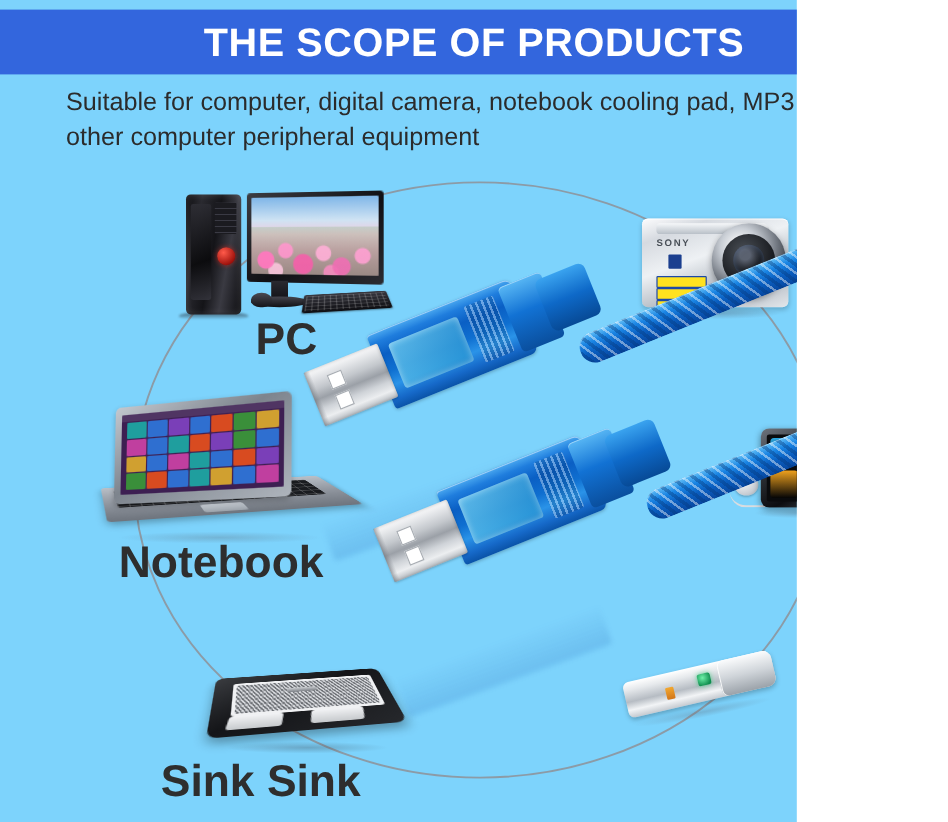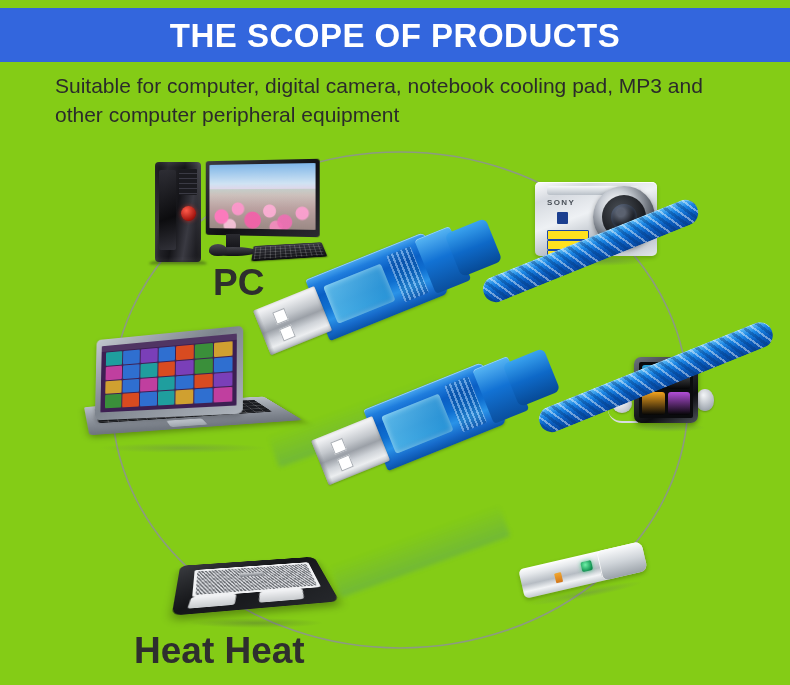--- a/index.html
+++ b/index.html
@@ -6,23 +6,23 @@
   html, body {
     margin: 0;
     padding: 0;
     background: #ffffff;
   }
   body {
     font-family: "Liberation Sans", sans-serif;
   }
   #page {
     position: relative;
-    width: 790px;
+    width: 664px;
     height: 685px;
-    background: #84cc16;
+    background: #7dd3fc;
     overflow: hidden;
   }
 
   
   .banner {
     position: absolute;
     left: 0;
     top: 8px;
     width: 790px;
     height: 54px;
@@ -569,20 +569,21 @@
           <div class="nb-tile" style="background: rgb(58, 143, 58);"></div>
           <div class="nb-tile" style="background: rgb(216, 75, 32);"></div>
           <div class="nb-tile" style="background: rgb(47, 111, 208);"></div>
           <div class="nb-tile" style="background: rgb(31, 158, 158);"></div>
           <div class="nb-tile" style="background: rgb(208, 160, 48);"></div>
           <div class="nb-tile" style="background: rgb(47, 111, 208);"></div>
           <div class="nb-tile" style="background: rgb(192, 63, 159);"></div>
         </div>
     </div>
   </div>
+  <div class="node-label label-notebook">Notebook</div>
 
   <div class="node mp3-wrap">
     <div class="mp3-shadow"></div>
     <div class="mp3-cord"></div>
     <div class="mp3-earbud eb1"></div>
     <div class="mp3-earbud eb2"></div>
     <div class="mp3-body">
       <div class="mp3-screen">
           <div class="mp3-icon" style="background: linear-gradient(rgb(42, 167, 224), rgba(0, 0, 0, 0.55));"></div>
           <div class="mp3-icon" style="background: linear-gradient(rgb(110, 115, 120), rgba(0, 0, 0, 0.55));"></div>
@@ -594,21 +595,21 @@
 
   <div class="node hs-wrap">
     <div class="hs-shadow"></div>
     <div class="hs-pad">
       <div class="hs-mesh"></div>
       <div class="hs-logo"></div>
       <div class="hs-slot l"></div>
       <div class="hs-slot r"></div>
     </div>
   </div>
-  <div class="node-label label-heatsink">Heat Heat</div>
+  <div class="node-label label-heatsink">Sink Sink</div>
 
   <div class="node usb-wrap">
     <div class="usb-shadow"></div>
     <div class="usb-stick">
       <div class="usb-mark"></div>
       <div class="usb-led"></div>
       <div class="usb-cap"></div>
     </div>
   </div>
 

